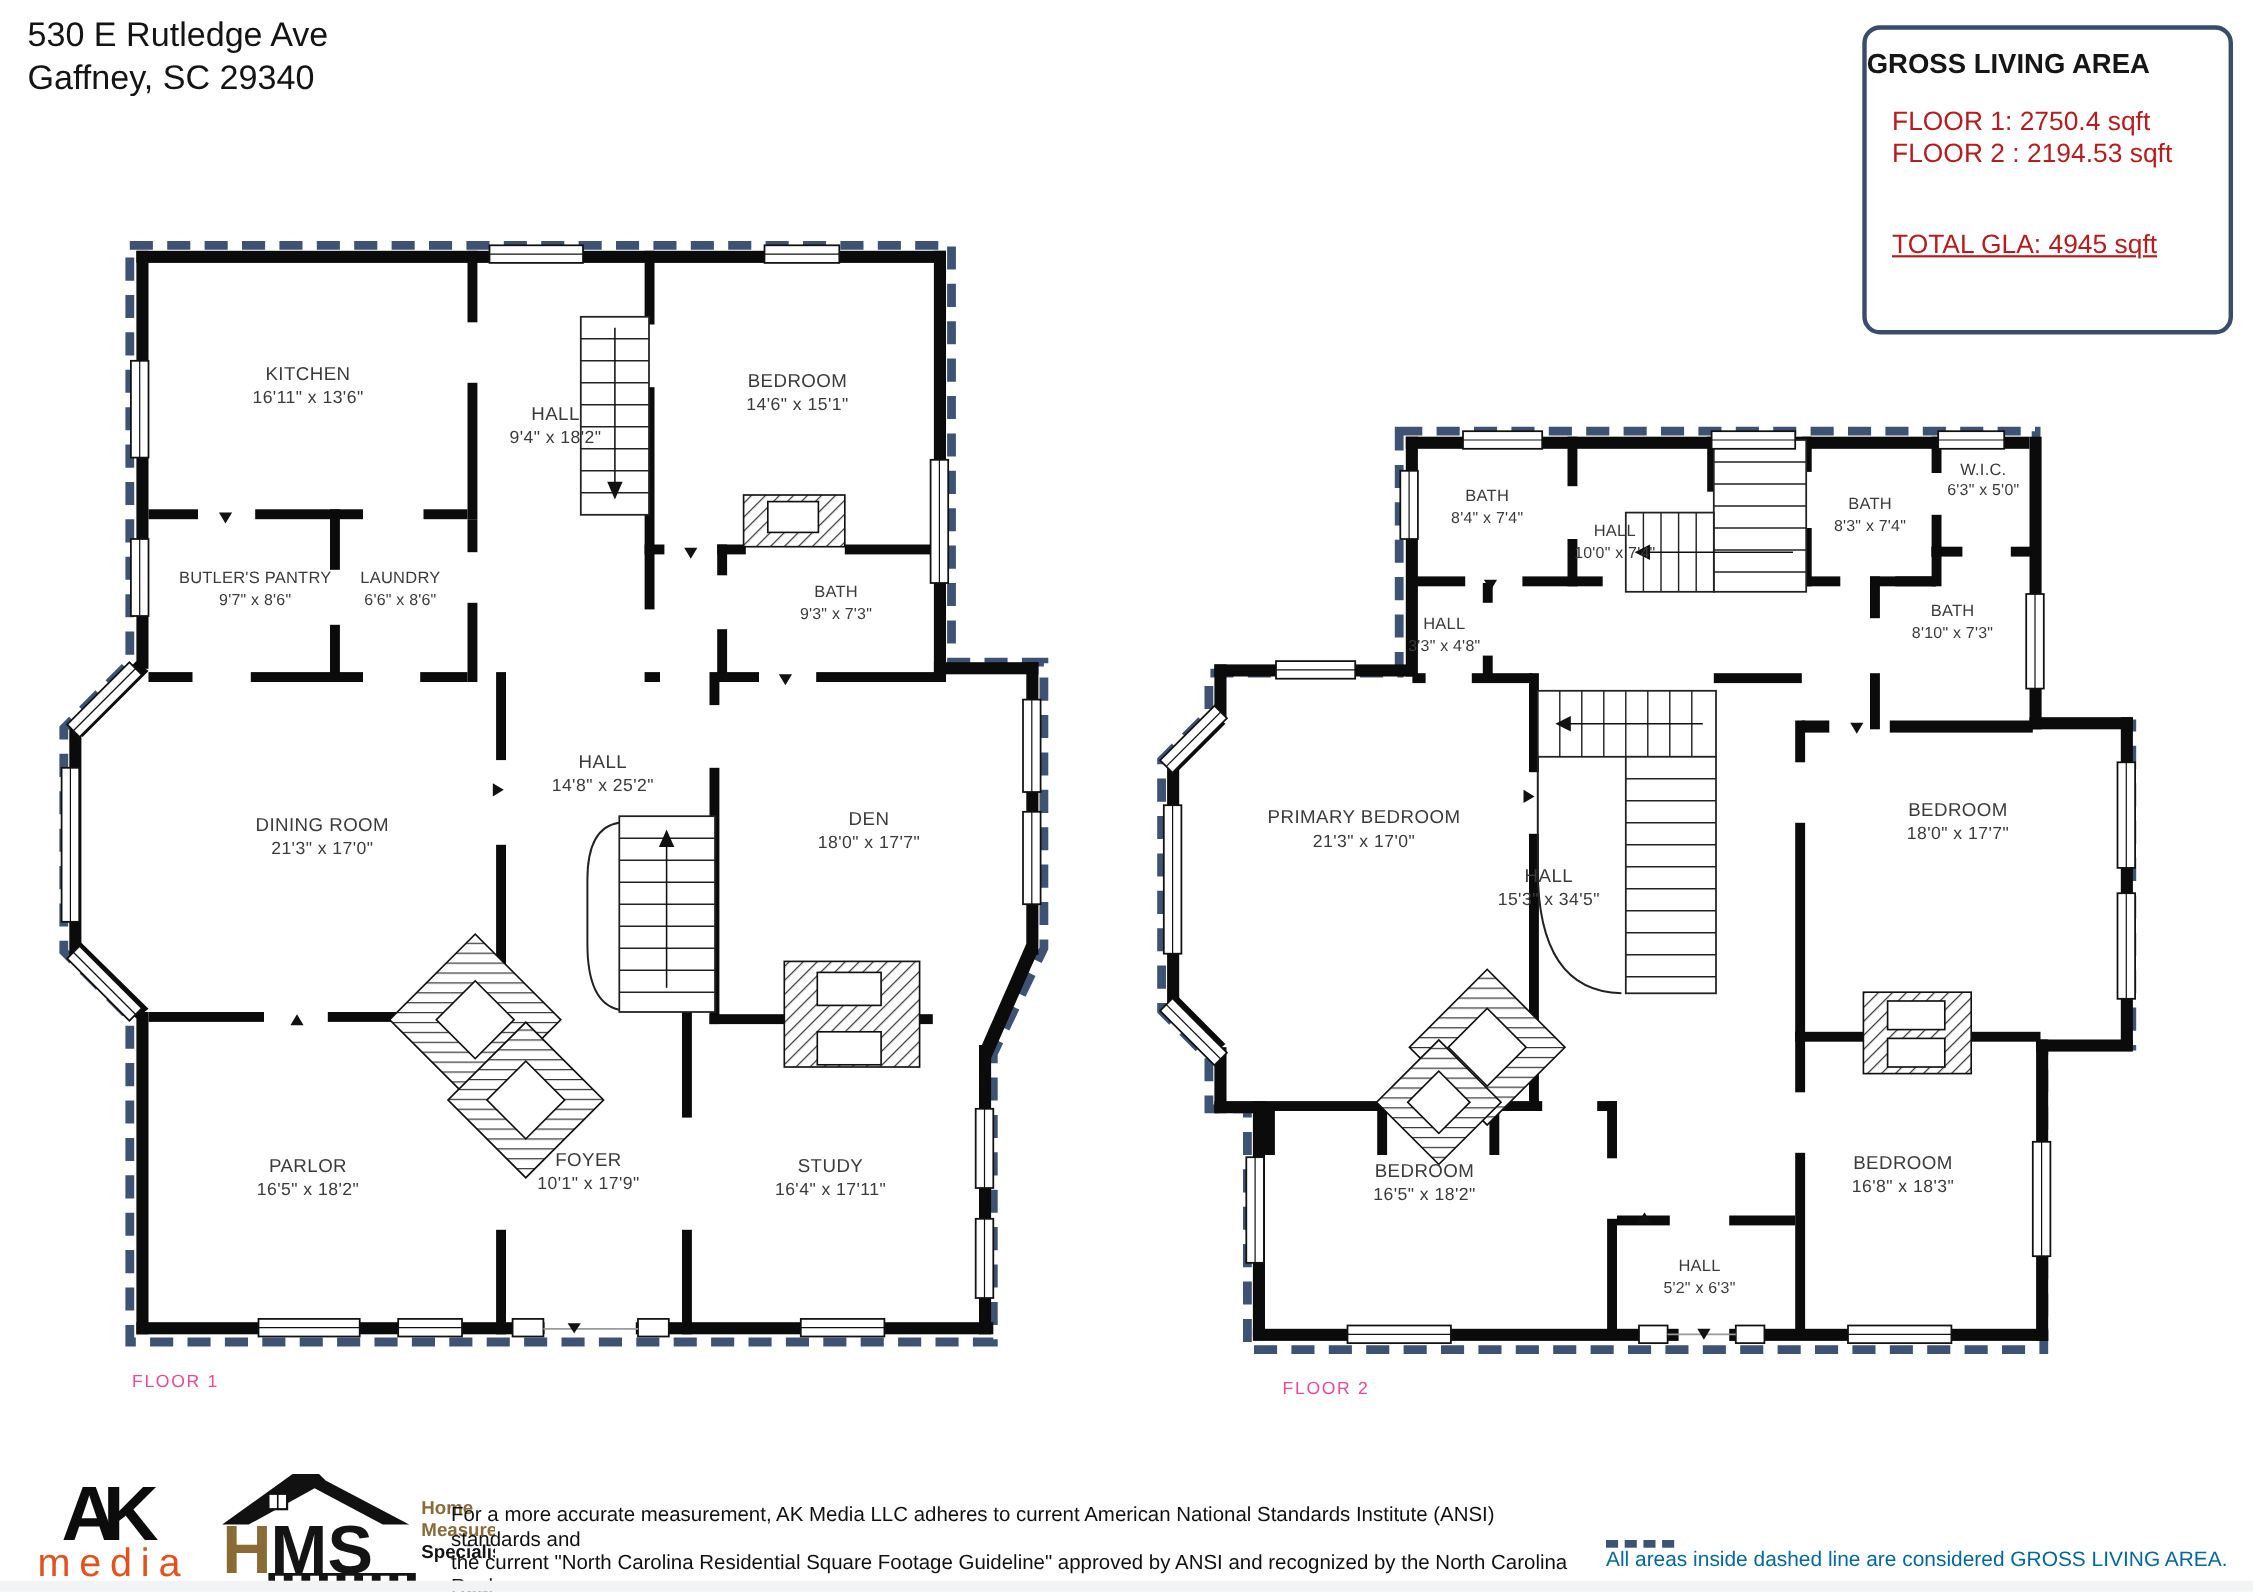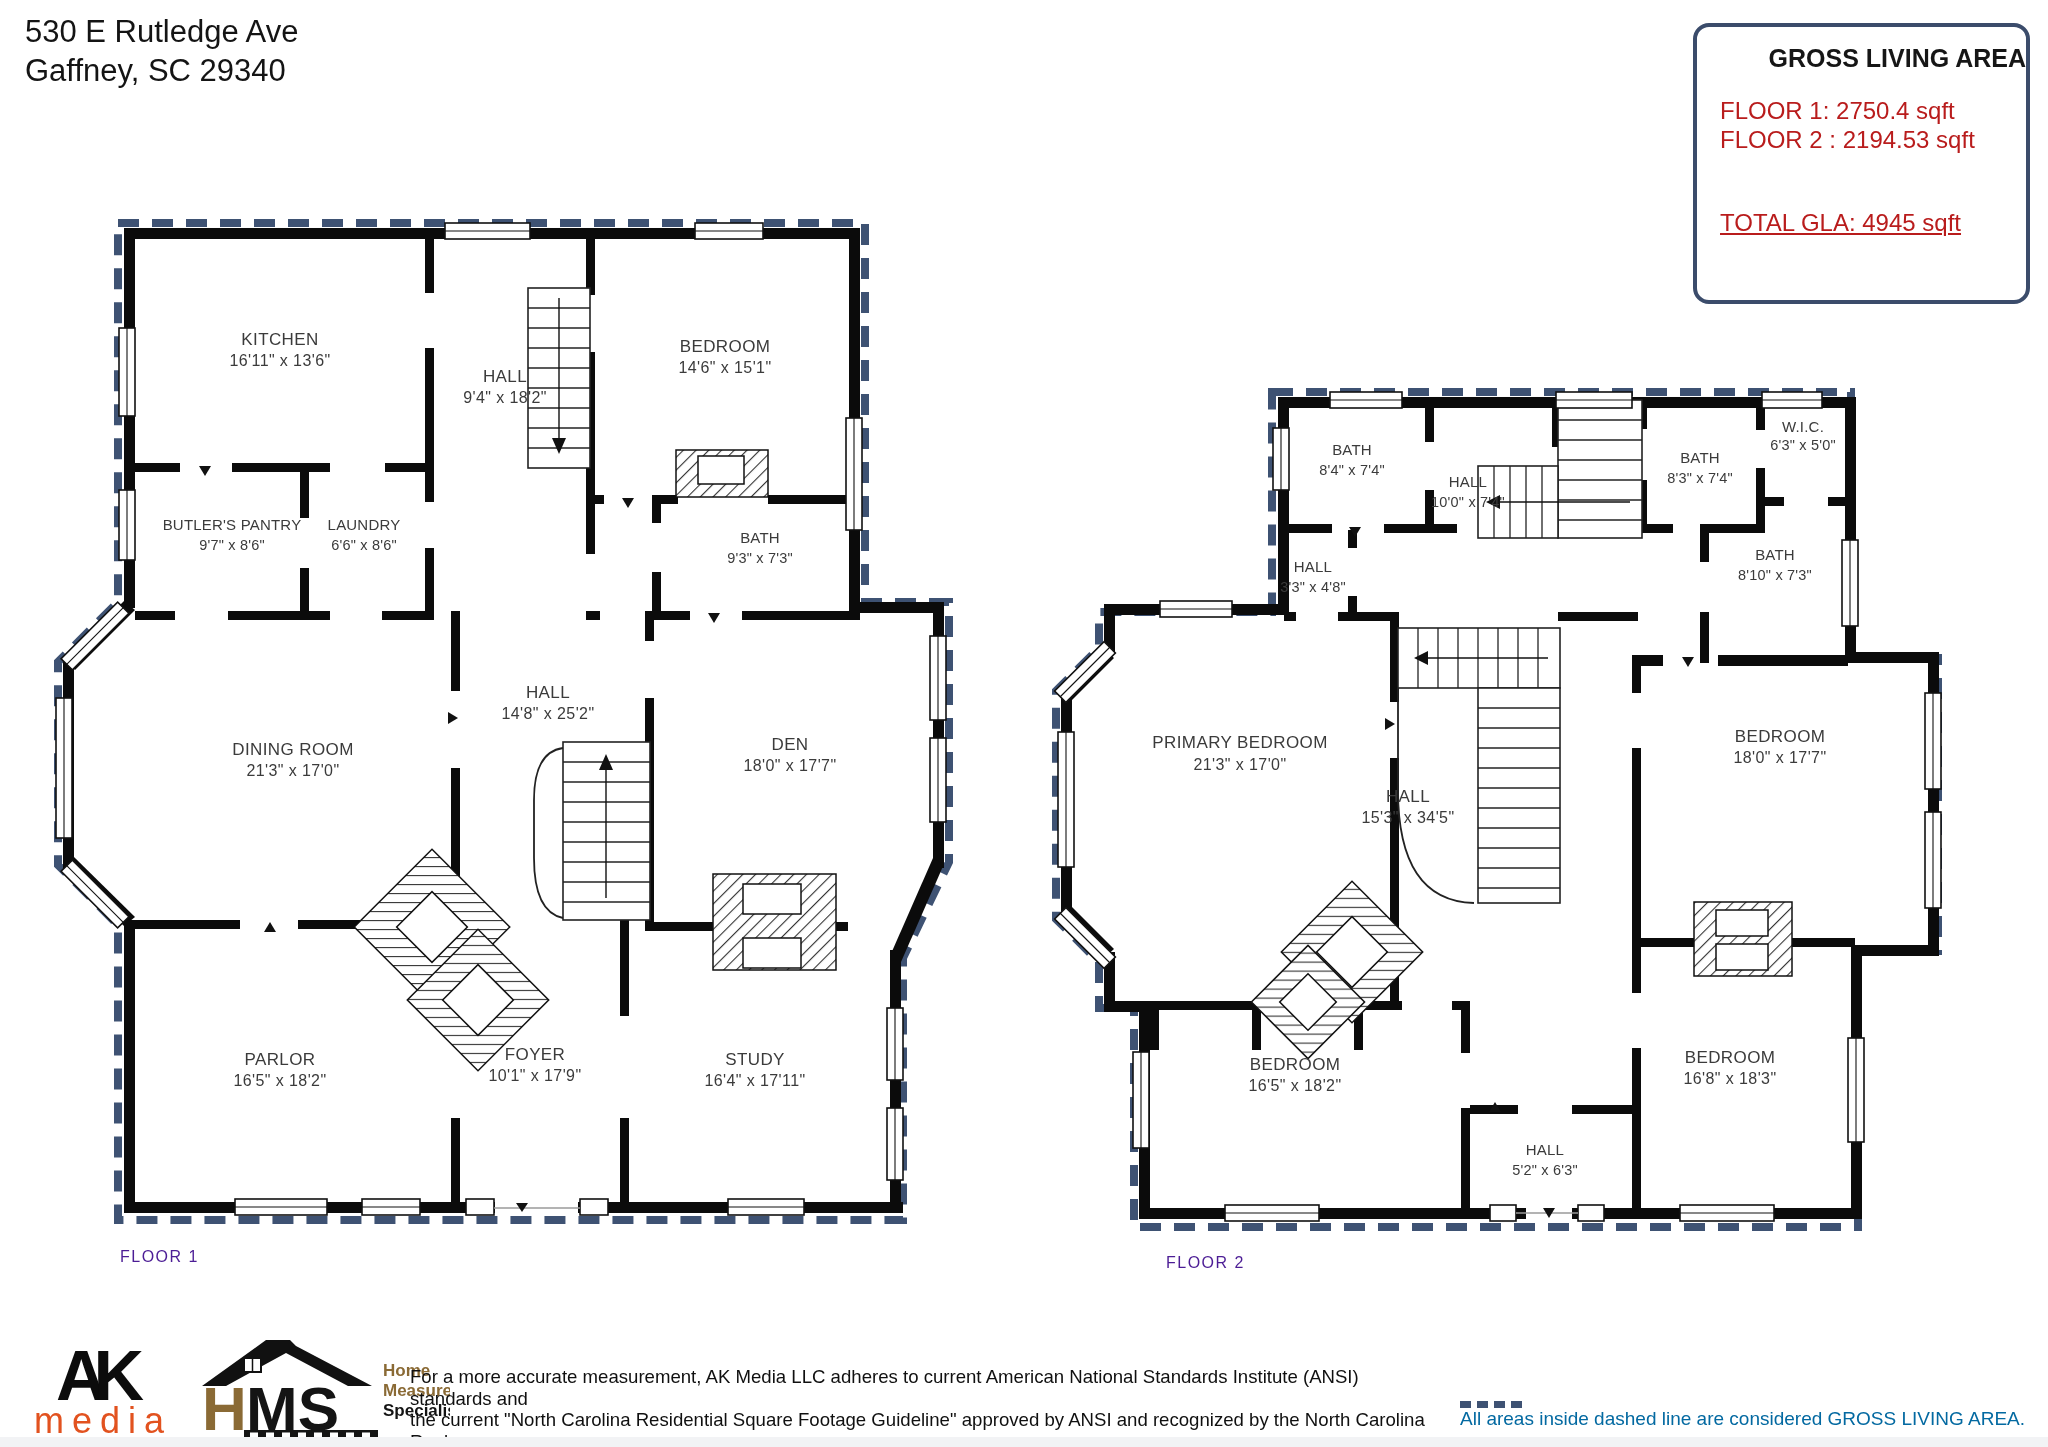--- a/index.html
+++ b/index.html
@@ -4,26 +4,26 @@
 <style>
   * { margin:0; padding:0; box-sizing:border-box; }
   html,body { width:2048px; height:1447px; background:#fff; overflow:hidden;
     font-family:"Liberation Sans", sans-serif; }
   .canvas { position:absolute; left:0; top:0; width:2048px; height:1447px; background:#fff;padding-left:27px; }
 
   .address { position:absolute; left:25px; top:12px; font-size:31px; line-height:39px; color:#141414; }
 
   .gla-box { position:absolute; left:1693px; top:23px; width:337px; height:281px;
     border:4px solid #3b4c6b; border-radius:16px; background:#fff; }
-  .gla-title { position:absolute; left:0; top:17px; width:100%; text-align:right;
+  .gla-title { position:absolute; left:0; top:17px; width:100%; text-align:left;
     font-size:25px; font-weight:bold; color:#161616; }
   .gla-line { position:absolute; left:23px; font-size:24px; color:#b91c1c; white-space:nowrap; }
   .gla-f1 { top:70px; } .gla-f2 { top:99px;text-align:center; } .gla-total { top:182px;text-decoration:underline; }
 
-  .floor-tag { position:absolute; font-size:16px; letter-spacing:1.5px; color:#4c1d95; }
+  .floor-tag { position:absolute; font-size:16px; letter-spacing:1.5px; color:#ec4899; }
   #floor1-tag { left:120px; top:1248px; }
   #floor2-tag { left:1146px; top:1254px;margin-left:20px; }
 
   svg.plan { position:absolute; }
   #plan1 { left:40px;  top:200px; width:960px;  height:1060px; }
   #plan2 { left:1030px; top:370px; width:1010px; height:890px; }
 
   svg text { font-family:"Liberation Sans", sans-serif; }
   .rl  { fill:#3b3b3b; font-size:17px; letter-spacing:.4px; text-anchor:middle; }
   .rl .dim { font-size:16px; }

